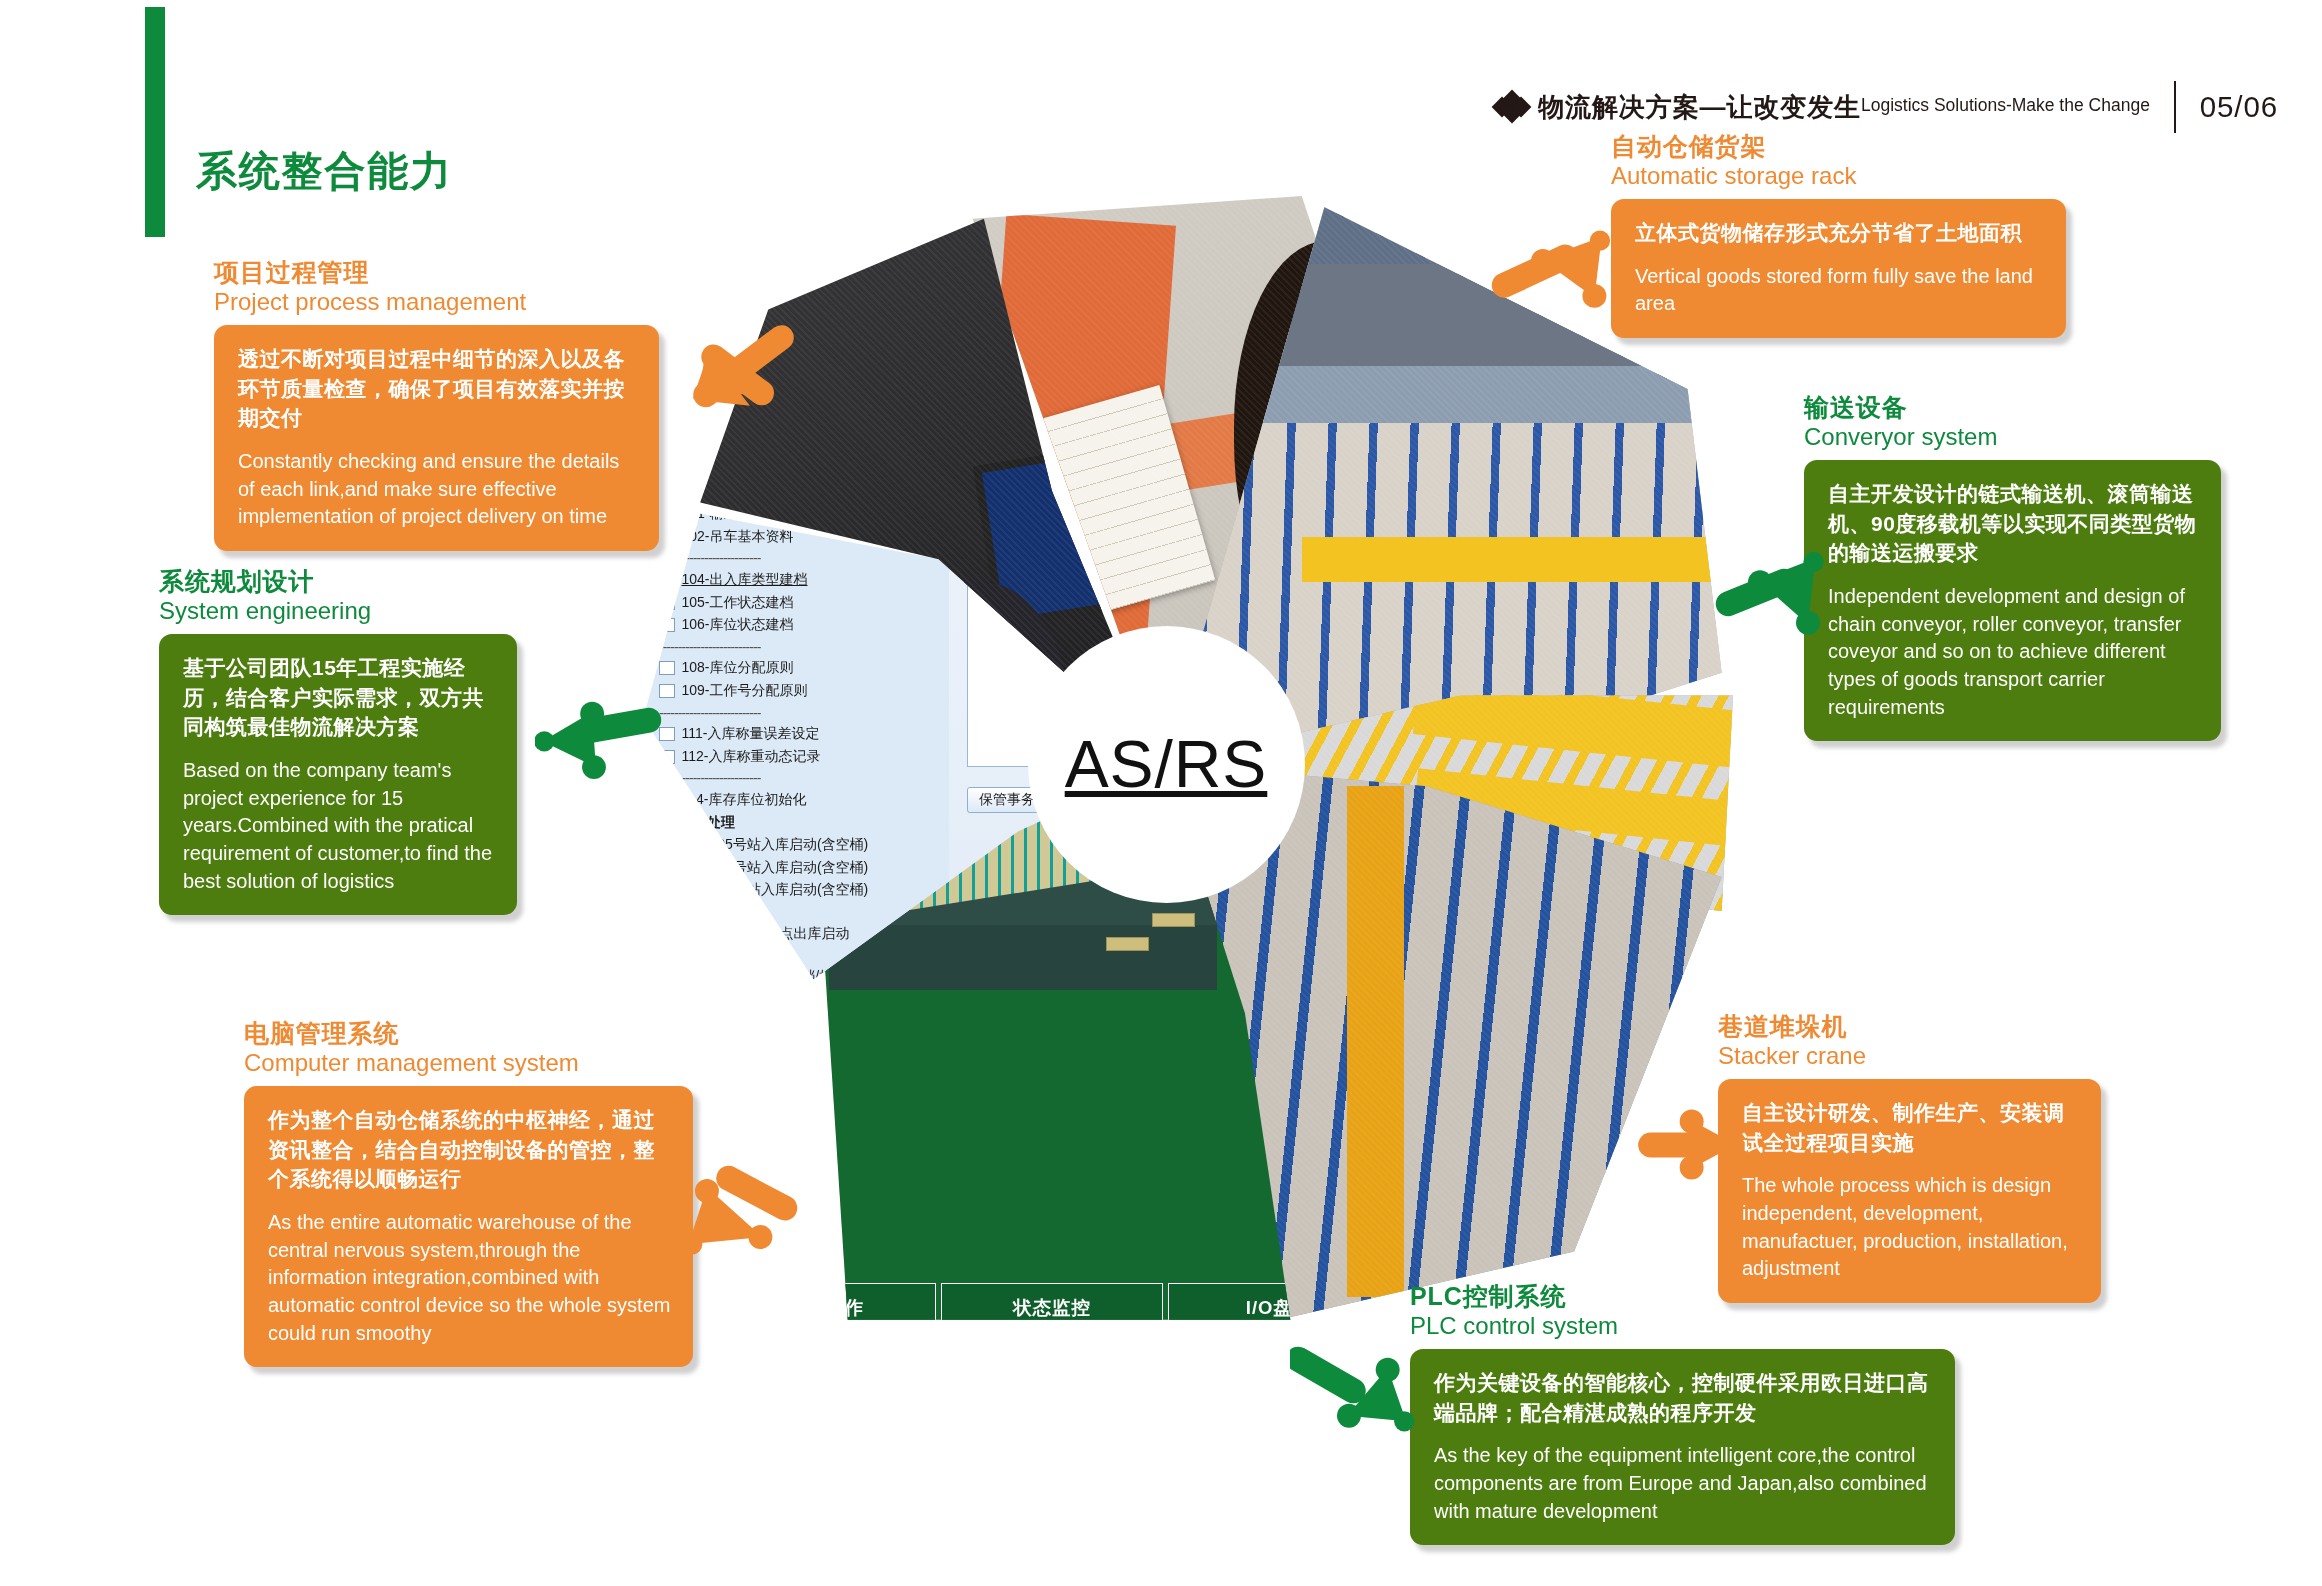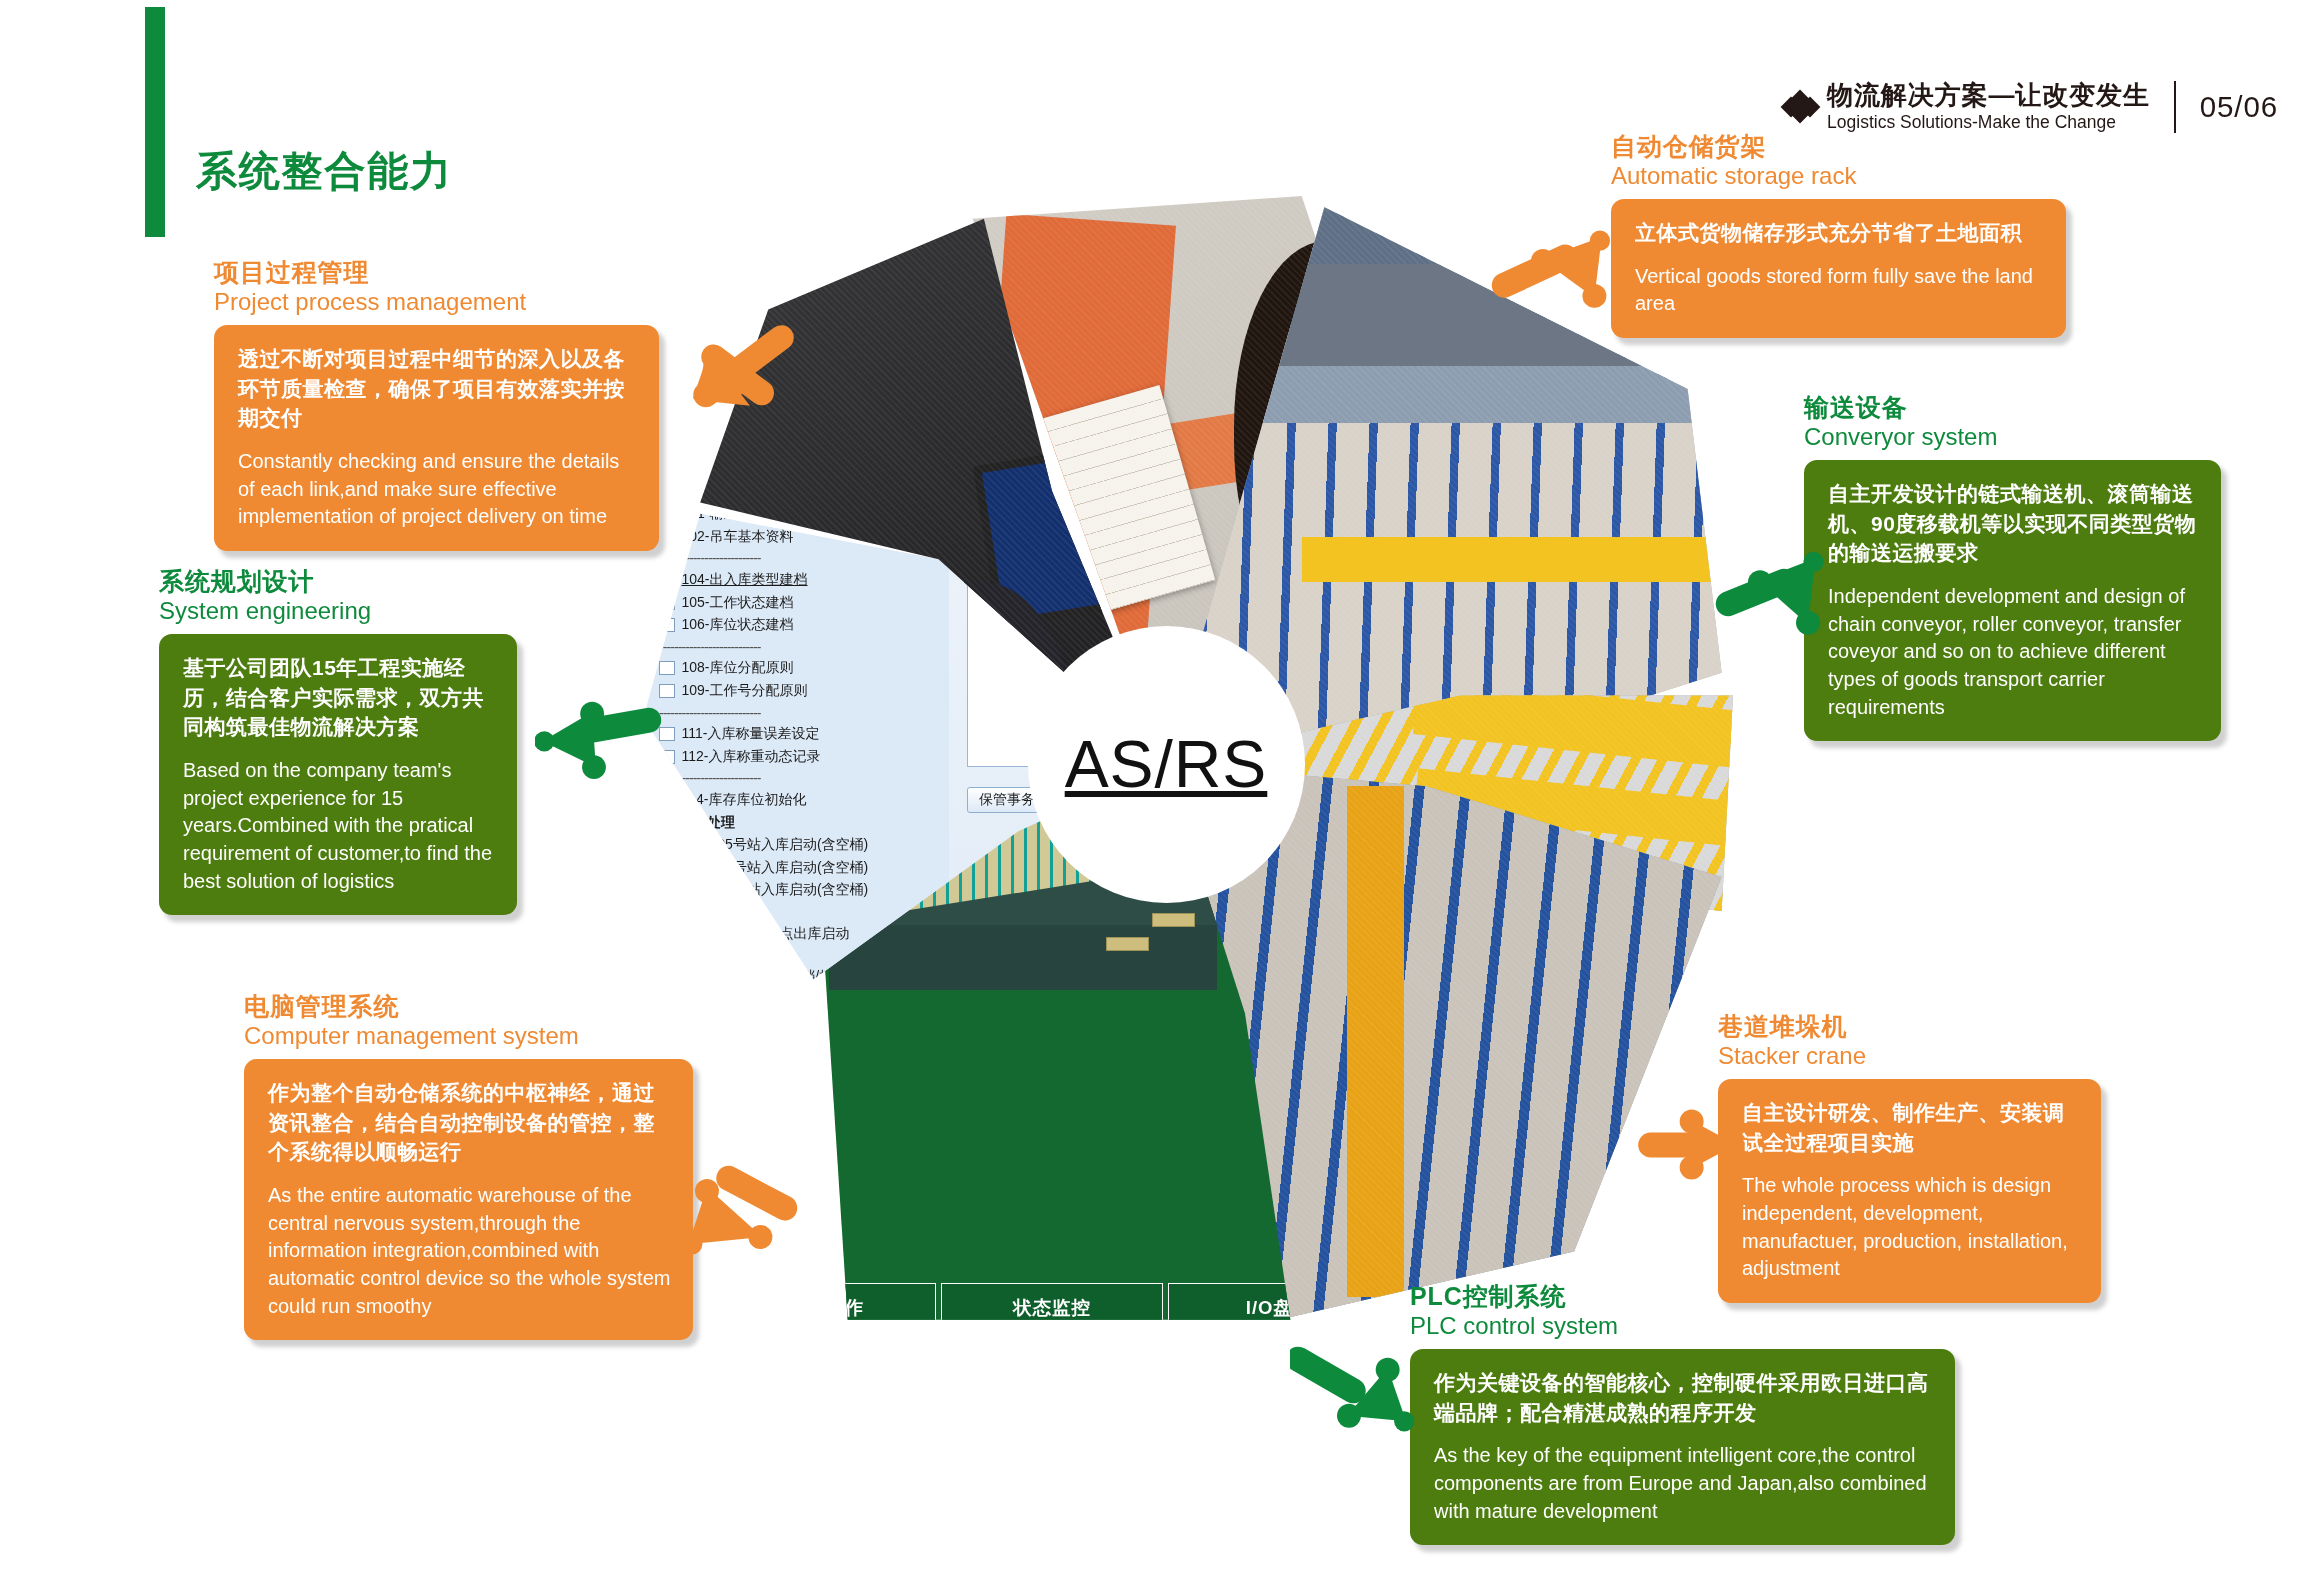--- a/index.html
+++ b/index.html
@@ -61,21 +61,21 @@
     position:absolute;
     width:14px;height:14px;
     background:#231815;
     transform:rotate(45deg) scale(1.05);
   }
   .header-diamond span:nth-child(1){left:0;top:6.5px;}
   .header-diamond span:nth-child(2){left:9.2px;top:0px;}
   .header-diamond span:nth-child(3){left:9.2px;top:13px;}
   .header-diamond span:nth-child(4){left:18.5px;top:6.5px;}
   .header-texts{
-    display:flex;flex-direction:column;justify-content:center;
+    display:flex;flex-direction:row;justify-content:center;
   }
   .header-cn{
     font-size:26px;font-weight:bold;color:#231815;letter-spacing:0.9px;
     line-height:1.1;
   }
   .header-en{
     font-size:17.5px;color:#231815;line-height:1.2;margin-top:1.8px;
   }
   .header-divider{
     width:1.8px;height:52px;background:#231815;margin:0 11px;
@@ -498,21 +498,21 @@
   <div class="arrow" style="left:535px;top:688px;">
     <svg width="129" height="92" viewBox="0 0 140 100">
       <rect x="40" y="36" width="96" height="27" rx="13.5" fill="#0e8a3c" transform="rotate(-10 40 36)"></rect>
       <polygon points="8,58 62,26 66,86" fill="#0e8a3c"></polygon>
       <circle cx="62" cy="28" r="13" fill="#0e8a3c"></circle>
       <circle cx="64" cy="86" r="13" fill="#0e8a3c"></circle>
       <circle cx="10" cy="58" r="11" fill="#0e8a3c"></circle>
     </svg>
   </div>
 
-  <div class="callout orange" style="left:244px; top:991px; width:461px;">
+  <div class="callout orange" style="left:244px; top:1018px; width:461px;">
     <div class="lbl-cn">电脑管理系统</div>
     <div class="lbl-en">Computer management system</div>
     <div class="box" style="width:449px;">
       <div class="cn">作为整个自动仓储系统的中枢神经，通过资讯整合，结合自动控制设备的管控，整个系统得以顺畅运行</div>
       <div class="en">As the entire automatic warehouse of the central nervous system,through the information integration,combined with automatic control device so the whole system could run smoothy</div>
     </div>
   </div>
   <div class="arrow" style="left:683px;top:1152px;">
     <svg width="129" height="111" viewBox="0 0 140 120">
       <rect x="44" y="10" width="96" height="27" rx="13.5" fill="#ef8a33" transform="rotate(28 44 10)"></rect>

